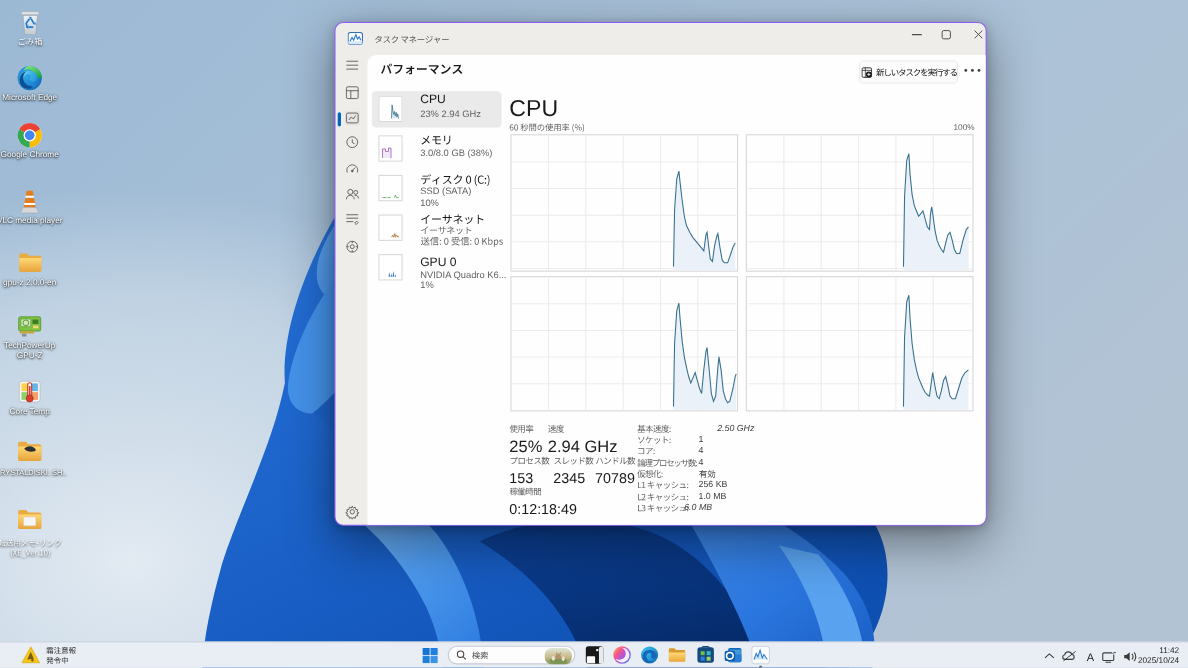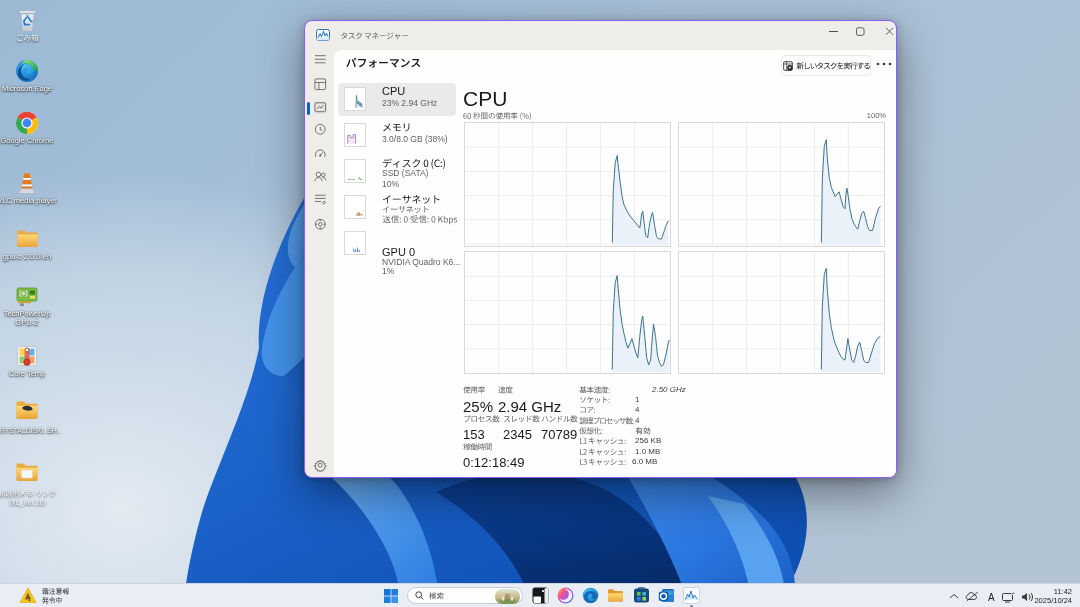--- a/index.html
+++ b/index.html
@@ -385,21 +385,21 @@
             </div>
           </div>
         </div>
         <div class="abs" style="left:4px;top:147.5px;width:118px;height:33px;">
           <div class="abs" style="left:6px;top:4px">
             <svg width="22" height="24" viewBox="0 0 22 24" style="background:#fff;border:1px solid #d9d9d9;box-sizing:border-box">
               <path d="M9 21.5 l0.8 -5 0.8 5 z M11 21.5 l0.8 -3.4 0.8 3.4 z M13 21.5 l0.9 -6 0.9 6 z M15.2 21.5 l0.7 -2.5 0.7 2.5 z" fill="#3b7dc4"></path>
             </svg>
           </div>
           <div class="abs" style="left:44px;top:3px;width:76px;white-space:nowrap">
-            <div style="margin-top:16px;height:11px;display:flex;align-items:flex-start">
+            <div style="margin-top:4px;height:11px;display:flex;align-items:center">
               <span style="font-size:11px;color:#191919">GPU 0</span>
             </div>
             <div style="margin-top:-1px;height:11px;display:flex;align-items:flex-end">
               <span style="font-size:8.5px;color:#616161;">NVIDIA Quadro K6...</span>
             </div>
             <div style="margin-top:-1px;height:11px;display:flex;align-items:center">
               <span style="font-size:8.5px;color:#616161;">1%</span>
             </div>
           </div>
         </div>
@@ -519,21 +519,21 @@
         <svg width="47" height="10" viewBox="0 -7.8 47 10.1" style="overflow:visible">
           <path d="M0.8 0.0V-5.7H1.5V-0.6H4.0V0.0Z M4.1 0.0V-0.4Q5.0 -1.2 5.6 -1.9Q6.1 -2.5 6.4 -3.1Q6.7 -3.6 6.7 -4.1Q6.7 -4.4 6.6 -4.7Q6.5 -5.0 6.2 -5.1Q6.0 -5.2 5.6 -5.2Q5.3 -5.2 5.0 -5.1Q4.7 -4.9 4.5 -4.6L4.0 -5.0Q4.4 -5.4 4.8 -5.6Q5.2 -5.8 5.7 -5.8Q6.2 -5.8 6.6 -5.6Q7.0 -5.4 7.2 -5.0Q7.4 -4.7 7.4 -4.1Q7.4 -3.6 7.1 -3.0Q6.8 -2.4 6.3 -1.8Q5.8 -1.2 5.2 -0.6Q5.4 -0.6 5.6 -0.6Q5.9 -0.6 6.1 -0.6H7.7V0.0Z M11.9 -5.5Q11.8 -5.7 11.8 -5.8Q11.8 -5.9 11.7 -6.0L12.4 -6.2Q12.4 -6.1 12.5 -5.9Q12.5 -5.8 12.5 -5.6Q12.5 -5.6 12.6 -5.3Q12.6 -5.0 12.7 -4.6Q12.8 -4.1 12.9 -3.6Q13.0 -3.1 13.1 -2.6Q13.2 -2.1 13.3 -1.7Q13.4 -1.2 13.4 -0.9Q13.5 -0.6 13.5 -0.5Q13.6 -0.3 13.6 -0.1Q13.7 0.1 13.7 0.2L13.0 0.4Q13.0 0.2 12.9 -0.0Q12.9 -0.2 12.9 -0.4Q12.9 -0.5 12.8 -0.8Q12.7 -1.1 12.7 -1.5Q12.6 -2.0 12.5 -2.5Q12.4 -3.0 12.3 -3.5Q12.2 -4.0 12.1 -4.4Q12.0 -4.8 11.9 -5.1Q11.9 -5.4 11.9 -5.5ZM9.7 -4.4Q9.8 -4.4 10.0 -4.4Q10.1 -4.4 10.3 -4.4Q10.5 -4.5 10.8 -4.5Q11.1 -4.6 11.5 -4.6Q11.9 -4.7 12.4 -4.7Q12.8 -4.8 13.2 -4.9Q13.6 -4.9 13.9 -5.0Q14.3 -5.1 14.5 -5.1Q14.6 -5.1 14.8 -5.2Q14.9 -5.2 15.0 -5.2L15.1 -4.6Q15.1 -4.6 14.9 -4.5Q14.7 -4.5 14.6 -4.5Q14.4 -4.5 14.0 -4.4Q13.7 -4.4 13.3 -4.3Q12.9 -4.2 12.5 -4.2Q12.0 -4.1 11.6 -4.0Q11.2 -4.0 10.9 -3.9Q10.6 -3.9 10.4 -3.8Q10.3 -3.8 10.1 -3.8Q10.0 -3.7 9.8 -3.7ZM9.6 -2.1Q9.8 -2.1 10.0 -2.2Q10.2 -2.2 10.3 -2.2Q10.5 -2.2 10.9 -2.3Q11.3 -2.3 11.7 -2.4Q12.2 -2.5 12.6 -2.6Q13.1 -2.6 13.6 -2.7Q14.0 -2.8 14.4 -2.9Q14.8 -2.9 15.0 -3.0Q15.2 -3.0 15.4 -3.0Q15.6 -3.1 15.7 -3.1L15.8 -2.5Q15.7 -2.5 15.5 -2.4Q15.3 -2.4 15.1 -2.4Q14.9 -2.3 14.5 -2.3Q14.1 -2.2 13.6 -2.1Q13.2 -2.0 12.7 -2.0Q12.2 -1.9 11.8 -1.8Q11.4 -1.8 11.0 -1.7Q10.7 -1.6 10.5 -1.6Q10.2 -1.6 10.1 -1.5Q9.9 -1.5 9.8 -1.5Z M19.1 -4.8Q19.1 -4.7 19.2 -4.5Q19.2 -4.4 19.2 -4.3Q19.3 -4.1 19.4 -3.8Q19.5 -3.4 19.6 -3.0Q19.7 -2.6 19.8 -2.1Q20.0 -1.6 20.1 -1.2Q20.2 -0.8 20.3 -0.5Q20.4 -0.1 20.4 -0.0Q20.4 0.1 20.5 0.2Q20.5 0.3 20.5 0.4Q20.6 0.5 20.6 0.5L19.9 0.7Q19.9 0.6 19.9 0.4Q19.9 0.3 19.8 0.1Q19.8 -0.0 19.7 -0.3Q19.6 -0.7 19.5 -1.1Q19.4 -1.5 19.2 -2.0Q19.1 -2.5 19.0 -2.9Q18.9 -3.3 18.8 -3.7Q18.7 -4.0 18.6 -4.1Q18.6 -4.3 18.5 -4.4Q18.5 -4.5 18.4 -4.6ZM22.9 -3.7Q22.7 -3.5 22.5 -3.1Q22.3 -2.8 22.1 -2.5Q21.9 -2.2 21.6 -1.9Q21.4 -1.6 21.2 -1.4L20.6 -1.7Q20.9 -1.9 21.1 -2.2Q21.4 -2.5 21.6 -2.8Q21.9 -3.1 22.0 -3.3Q21.9 -3.3 21.7 -3.2Q21.4 -3.2 21.0 -3.1Q20.7 -3.0 20.2 -3.0Q19.8 -2.9 19.4 -2.8Q18.9 -2.7 18.5 -2.6Q18.1 -2.5 17.8 -2.5Q17.6 -2.4 17.4 -2.4L17.3 -3.0Q17.5 -3.0 17.6 -3.0Q17.8 -3.0 17.9 -3.1Q18.0 -3.1 18.3 -3.1Q18.5 -3.2 18.9 -3.2Q19.2 -3.3 19.6 -3.4Q20.0 -3.5 20.4 -3.5Q20.8 -3.6 21.2 -3.7Q21.6 -3.8 21.8 -3.8Q22.1 -3.9 22.2 -3.9Q22.2 -3.9 22.3 -3.9Q22.4 -4.0 22.5 -4.0Z M27.2 -4.5Q27.2 -4.4 27.3 -4.1Q27.4 -3.9 27.5 -3.7Q27.6 -3.4 27.7 -3.2Q27.8 -2.9 27.8 -2.8L27.2 -2.6Q27.2 -2.7 27.1 -3.0Q27.0 -3.2 26.9 -3.5Q26.8 -3.7 26.8 -3.9Q26.7 -4.2 26.6 -4.3ZM30.0 -4.1Q30.0 -3.9 29.9 -3.8Q29.9 -3.7 29.9 -3.7Q29.7 -3.0 29.5 -2.4Q29.2 -1.8 28.8 -1.3Q28.2 -0.6 27.6 -0.1Q26.9 0.3 26.2 0.6L25.7 0.1Q26.2 -0.1 26.6 -0.3Q27.1 -0.5 27.5 -0.9Q27.9 -1.2 28.3 -1.6Q28.5 -1.9 28.8 -2.4Q29.0 -2.8 29.1 -3.3Q29.3 -3.8 29.3 -4.3ZM25.4 -4.1Q25.4 -4.0 25.5 -3.7Q25.6 -3.5 25.7 -3.2Q25.8 -3.0 25.9 -2.7Q26.0 -2.5 26.1 -2.3L25.5 -2.1Q25.4 -2.3 25.4 -2.5Q25.3 -2.8 25.2 -3.0Q25.0 -3.3 24.9 -3.6Q24.8 -3.8 24.8 -3.9Z M33.1 -6.0Q33.2 -5.9 33.5 -5.7Q33.7 -5.6 33.9 -5.4Q34.2 -5.3 34.4 -5.1Q34.6 -5.0 34.8 -4.9L34.4 -4.4Q34.2 -4.5 34.0 -4.6Q33.8 -4.8 33.6 -4.9Q33.3 -5.1 33.1 -5.2Q32.9 -5.4 32.7 -5.5ZM31.9 -0.4Q32.3 -0.5 32.8 -0.6Q33.2 -0.7 33.7 -0.9Q34.1 -1.1 34.5 -1.3Q35.2 -1.7 35.7 -2.2Q36.3 -2.6 36.7 -3.1Q37.1 -3.6 37.5 -4.2L37.8 -3.5Q37.3 -2.8 36.5 -2.0Q35.8 -1.3 34.8 -0.8Q34.4 -0.5 34.0 -0.3Q33.5 -0.1 33.1 0.0Q32.6 0.1 32.2 0.2ZM31.9 -4.2Q32.1 -4.1 32.3 -4.0Q32.5 -3.9 32.8 -3.7Q33.0 -3.6 33.3 -3.4Q33.5 -3.3 33.6 -3.2L33.2 -2.6Q33.1 -2.7 32.9 -2.9Q32.7 -3.0 32.4 -3.2Q32.2 -3.3 31.9 -3.5Q31.7 -3.6 31.5 -3.7Z M43.8 -3.7Q43.7 -3.7 43.7 -3.6Q43.7 -3.5 43.7 -3.5Q43.7 -3.3 43.6 -3.0Q43.6 -2.7 43.5 -2.3Q43.5 -1.9 43.4 -1.6Q43.4 -1.2 43.3 -0.9Q43.3 -0.6 43.3 -0.5H42.6Q42.6 -0.6 42.7 -0.9Q42.7 -1.1 42.8 -1.5Q42.8 -1.8 42.9 -2.2Q42.9 -2.6 43.0 -2.9Q43.0 -3.1 43.0 -3.3Q42.9 -3.3 42.6 -3.3Q42.3 -3.3 42.0 -3.3Q41.7 -3.3 41.4 -3.3Q41.0 -3.3 40.8 -3.3Q40.6 -3.3 40.5 -3.3Q40.4 -3.3 40.2 -3.3Q40.1 -3.3 39.9 -3.3V-3.9Q40.0 -3.9 40.1 -3.9Q40.2 -3.9 40.3 -3.9Q40.4 -3.9 40.5 -3.9Q40.6 -3.9 40.8 -3.9Q41.1 -3.9 41.4 -3.9Q41.7 -3.9 42.0 -3.9Q42.3 -3.9 42.5 -3.9Q42.8 -3.9 42.9 -3.9Q43.0 -3.9 43.0 -3.9Q43.1 -3.9 43.2 -3.9Q43.3 -3.9 43.3 -3.9ZM39.2 -0.7Q39.3 -0.7 39.5 -0.7Q39.6 -0.7 39.8 -0.7Q39.9 -0.7 40.2 -0.7Q40.6 -0.7 41.0 -0.7Q41.5 -0.7 41.9 -0.7Q42.4 -0.7 42.9 -0.7Q43.3 -0.7 43.7 -0.7Q44.0 -0.7 44.1 -0.7Q44.2 -0.7 44.4 -0.7Q44.6 -0.7 44.7 -0.7V-0.1Q44.6 -0.1 44.5 -0.1Q44.4 -0.1 44.3 -0.1Q44.2 -0.1 44.1 -0.1Q44.0 -0.1 43.7 -0.1Q43.3 -0.1 42.9 -0.1Q42.4 -0.1 41.9 -0.1Q41.4 -0.1 41.0 -0.1Q40.6 -0.1 40.2 -0.1Q39.9 -0.1 39.8 -0.1Q39.6 -0.1 39.5 -0.1Q39.3 -0.1 39.2 -0.1Z M46.4 -3.0Q46.2 -3.0 46.0 -3.2Q45.9 -3.3 45.9 -3.6Q45.9 -3.8 46.0 -4.0Q46.2 -4.1 46.4 -4.1Q46.6 -4.1 46.8 -4.0Q46.9 -3.8 46.9 -3.6Q46.9 -3.3 46.8 -3.2Q46.6 -3.0 46.4 -3.0ZM46.4 0.1Q46.2 0.1 46.0 -0.0Q45.9 -0.2 45.9 -0.4Q45.9 -0.7 46.0 -0.8Q46.2 -1.0 46.4 -1.0Q46.6 -1.0 46.8 -0.8Q46.9 -0.7 46.9 -0.4Q46.9 -0.2 46.8 -0.0Q46.6 0.1 46.4 0.1Z" fill="#5d5d5d"></path>
         </svg>
       </div>
       <div class="abs" style="left:301px;top:396.6px;"><span style="font-size:8px;color:#3c3c3c">1.0 MB</span></div>
       <div class="abs" style="left:245px;top:407.0px;">
         <svg width="47" height="10" viewBox="0 -7.8 47 10.1" style="overflow:visible">
           <path d="M0.8 0.0V-5.7H1.5V-0.6H4.0V0.0Z M5.8 0.1Q5.3 0.1 5.0 -0.0Q4.7 -0.1 4.4 -0.3Q4.2 -0.5 4.0 -0.7L4.3 -1.1Q4.6 -0.9 4.9 -0.7Q5.3 -0.5 5.7 -0.5Q6.1 -0.5 6.3 -0.6Q6.6 -0.7 6.8 -1.0Q6.9 -1.2 6.9 -1.6Q6.9 -1.9 6.7 -2.2Q6.6 -2.4 6.2 -2.6Q5.8 -2.7 5.1 -2.7V-3.2Q5.7 -3.2 6.1 -3.4Q6.4 -3.5 6.6 -3.8Q6.7 -4.0 6.7 -4.3Q6.7 -4.8 6.4 -5.0Q6.2 -5.2 5.7 -5.2Q5.4 -5.2 5.1 -5.1Q4.8 -4.9 4.6 -4.7L4.2 -5.1Q4.5 -5.4 4.9 -5.6Q5.3 -5.8 5.8 -5.8Q6.2 -5.8 6.6 -5.7Q7.0 -5.5 7.2 -5.2Q7.4 -4.8 7.4 -4.4Q7.4 -3.9 7.2 -3.5Q6.9 -3.2 6.4 -3.0V-3.0Q6.8 -2.9 7.0 -2.7Q7.3 -2.5 7.5 -2.2Q7.6 -1.9 7.6 -1.5Q7.6 -1.0 7.4 -0.7Q7.1 -0.3 6.7 -0.1Q6.3 0.1 5.8 0.1Z M11.9 -5.5Q11.8 -5.7 11.8 -5.8Q11.8 -5.9 11.7 -6.0L12.4 -6.2Q12.4 -6.1 12.5 -5.9Q12.5 -5.8 12.5 -5.6Q12.5 -5.6 12.6 -5.3Q12.6 -5.0 12.7 -4.6Q12.8 -4.1 12.9 -3.6Q13.0 -3.1 13.1 -2.6Q13.2 -2.1 13.3 -1.7Q13.4 -1.2 13.4 -0.9Q13.5 -0.6 13.5 -0.5Q13.6 -0.3 13.6 -0.1Q13.7 0.1 13.7 0.2L13.0 0.4Q13.0 0.2 12.9 -0.0Q12.9 -0.2 12.9 -0.4Q12.9 -0.5 12.8 -0.8Q12.7 -1.1 12.7 -1.5Q12.6 -2.0 12.5 -2.5Q12.4 -3.0 12.3 -3.5Q12.2 -4.0 12.1 -4.4Q12.0 -4.8 11.9 -5.1Q11.9 -5.4 11.9 -5.5ZM9.7 -4.4Q9.8 -4.4 10.0 -4.4Q10.1 -4.4 10.3 -4.4Q10.5 -4.5 10.8 -4.5Q11.1 -4.6 11.5 -4.6Q11.9 -4.7 12.4 -4.7Q12.8 -4.8 13.2 -4.9Q13.6 -4.9 13.9 -5.0Q14.3 -5.1 14.5 -5.1Q14.6 -5.1 14.8 -5.2Q14.9 -5.2 15.0 -5.2L15.1 -4.6Q15.1 -4.6 14.9 -4.5Q14.7 -4.5 14.6 -4.5Q14.4 -4.5 14.0 -4.4Q13.7 -4.4 13.3 -4.3Q12.9 -4.2 12.5 -4.2Q12.0 -4.1 11.6 -4.0Q11.2 -4.0 10.9 -3.9Q10.6 -3.9 10.4 -3.8Q10.3 -3.8 10.1 -3.8Q10.0 -3.7 9.8 -3.7ZM9.6 -2.1Q9.8 -2.1 10.0 -2.2Q10.2 -2.2 10.3 -2.2Q10.5 -2.2 10.9 -2.3Q11.3 -2.3 11.7 -2.4Q12.2 -2.5 12.6 -2.6Q13.1 -2.6 13.6 -2.7Q14.0 -2.8 14.4 -2.9Q14.8 -2.9 15.0 -3.0Q15.2 -3.0 15.4 -3.0Q15.6 -3.1 15.7 -3.1L15.8 -2.5Q15.7 -2.5 15.5 -2.4Q15.3 -2.4 15.1 -2.4Q14.9 -2.3 14.5 -2.3Q14.1 -2.2 13.6 -2.1Q13.2 -2.0 12.7 -2.0Q12.2 -1.9 11.8 -1.8Q11.4 -1.8 11.0 -1.7Q10.7 -1.6 10.5 -1.6Q10.2 -1.6 10.1 -1.5Q9.9 -1.5 9.8 -1.5Z M19.1 -4.8Q19.1 -4.7 19.2 -4.5Q19.2 -4.4 19.2 -4.3Q19.3 -4.1 19.4 -3.8Q19.5 -3.4 19.6 -3.0Q19.7 -2.6 19.8 -2.1Q20.0 -1.6 20.1 -1.2Q20.2 -0.8 20.3 -0.5Q20.4 -0.1 20.4 -0.0Q20.4 0.1 20.5 0.2Q20.5 0.3 20.5 0.4Q20.6 0.5 20.6 0.5L19.9 0.7Q19.9 0.6 19.9 0.4Q19.9 0.3 19.8 0.1Q19.8 -0.0 19.7 -0.3Q19.6 -0.7 19.5 -1.1Q19.4 -1.5 19.2 -2.0Q19.1 -2.5 19.0 -2.9Q18.9 -3.3 18.8 -3.7Q18.7 -4.0 18.6 -4.1Q18.6 -4.3 18.5 -4.4Q18.5 -4.5 18.4 -4.6ZM22.9 -3.7Q22.7 -3.5 22.5 -3.1Q22.3 -2.8 22.1 -2.5Q21.9 -2.2 21.6 -1.9Q21.4 -1.6 21.2 -1.4L20.6 -1.7Q20.9 -1.9 21.1 -2.2Q21.4 -2.5 21.6 -2.8Q21.9 -3.1 22.0 -3.3Q21.9 -3.3 21.7 -3.2Q21.4 -3.2 21.0 -3.1Q20.7 -3.0 20.2 -3.0Q19.8 -2.9 19.4 -2.8Q18.9 -2.7 18.5 -2.6Q18.1 -2.5 17.8 -2.5Q17.6 -2.4 17.4 -2.4L17.3 -3.0Q17.5 -3.0 17.6 -3.0Q17.8 -3.0 17.9 -3.1Q18.0 -3.1 18.3 -3.1Q18.5 -3.2 18.9 -3.2Q19.2 -3.3 19.6 -3.4Q20.0 -3.5 20.4 -3.5Q20.8 -3.6 21.2 -3.7Q21.6 -3.8 21.8 -3.8Q22.1 -3.9 22.2 -3.9Q22.2 -3.9 22.3 -3.9Q22.4 -4.0 22.5 -4.0Z M27.2 -4.5Q27.2 -4.4 27.3 -4.1Q27.4 -3.9 27.5 -3.7Q27.6 -3.4 27.7 -3.2Q27.8 -2.9 27.8 -2.8L27.2 -2.6Q27.2 -2.7 27.1 -3.0Q27.0 -3.2 26.9 -3.5Q26.8 -3.7 26.8 -3.9Q26.7 -4.2 26.6 -4.3ZM30.0 -4.1Q30.0 -3.9 29.9 -3.8Q29.9 -3.7 29.9 -3.7Q29.7 -3.0 29.5 -2.4Q29.2 -1.8 28.8 -1.3Q28.2 -0.6 27.6 -0.1Q26.9 0.3 26.2 0.6L25.7 0.1Q26.2 -0.1 26.6 -0.3Q27.1 -0.5 27.5 -0.9Q27.9 -1.2 28.3 -1.6Q28.5 -1.9 28.8 -2.4Q29.0 -2.8 29.1 -3.3Q29.3 -3.8 29.3 -4.3ZM25.4 -4.1Q25.4 -4.0 25.5 -3.7Q25.6 -3.5 25.7 -3.2Q25.8 -3.0 25.9 -2.7Q26.0 -2.5 26.1 -2.3L25.5 -2.1Q25.4 -2.3 25.4 -2.5Q25.3 -2.8 25.2 -3.0Q25.0 -3.3 24.9 -3.6Q24.8 -3.8 24.8 -3.9Z M33.1 -6.0Q33.2 -5.9 33.5 -5.7Q33.7 -5.6 33.9 -5.4Q34.2 -5.3 34.4 -5.1Q34.6 -5.0 34.8 -4.9L34.4 -4.4Q34.2 -4.5 34.0 -4.6Q33.8 -4.8 33.6 -4.9Q33.3 -5.1 33.1 -5.2Q32.9 -5.4 32.7 -5.5ZM31.9 -0.4Q32.3 -0.5 32.8 -0.6Q33.2 -0.7 33.7 -0.9Q34.1 -1.1 34.5 -1.3Q35.2 -1.7 35.7 -2.2Q36.3 -2.6 36.7 -3.1Q37.1 -3.6 37.5 -4.2L37.8 -3.5Q37.3 -2.8 36.5 -2.0Q35.8 -1.3 34.8 -0.8Q34.4 -0.5 34.0 -0.3Q33.5 -0.1 33.1 0.0Q32.6 0.1 32.2 0.2ZM31.9 -4.2Q32.1 -4.1 32.3 -4.0Q32.5 -3.9 32.8 -3.7Q33.0 -3.6 33.3 -3.4Q33.5 -3.3 33.6 -3.2L33.2 -2.6Q33.1 -2.7 32.9 -2.9Q32.7 -3.0 32.4 -3.2Q32.2 -3.3 31.9 -3.5Q31.7 -3.6 31.5 -3.7Z M43.8 -3.7Q43.7 -3.7 43.7 -3.6Q43.7 -3.5 43.7 -3.5Q43.7 -3.3 43.6 -3.0Q43.6 -2.7 43.5 -2.3Q43.5 -1.9 43.4 -1.6Q43.4 -1.2 43.3 -0.9Q43.3 -0.6 43.3 -0.5H42.6Q42.6 -0.6 42.7 -0.9Q42.7 -1.1 42.8 -1.5Q42.8 -1.8 42.9 -2.2Q42.9 -2.6 43.0 -2.9Q43.0 -3.1 43.0 -3.3Q42.9 -3.3 42.6 -3.3Q42.3 -3.3 42.0 -3.3Q41.7 -3.3 41.4 -3.3Q41.0 -3.3 40.8 -3.3Q40.6 -3.3 40.5 -3.3Q40.4 -3.3 40.2 -3.3Q40.1 -3.3 39.9 -3.3V-3.9Q40.0 -3.9 40.1 -3.9Q40.2 -3.9 40.3 -3.9Q40.4 -3.9 40.5 -3.9Q40.6 -3.9 40.8 -3.9Q41.1 -3.9 41.4 -3.9Q41.7 -3.9 42.0 -3.9Q42.3 -3.9 42.5 -3.9Q42.8 -3.9 42.9 -3.9Q43.0 -3.9 43.0 -3.9Q43.1 -3.9 43.2 -3.9Q43.3 -3.9 43.3 -3.9ZM39.2 -0.7Q39.3 -0.7 39.5 -0.7Q39.6 -0.7 39.8 -0.7Q39.9 -0.7 40.2 -0.7Q40.6 -0.7 41.0 -0.7Q41.5 -0.7 41.9 -0.7Q42.4 -0.7 42.9 -0.7Q43.3 -0.7 43.7 -0.7Q44.0 -0.7 44.1 -0.7Q44.2 -0.7 44.4 -0.7Q44.6 -0.7 44.7 -0.7V-0.1Q44.6 -0.1 44.5 -0.1Q44.4 -0.1 44.3 -0.1Q44.2 -0.1 44.1 -0.1Q44.0 -0.1 43.7 -0.1Q43.3 -0.1 42.9 -0.1Q42.4 -0.1 41.9 -0.1Q41.4 -0.1 41.0 -0.1Q40.6 -0.1 40.2 -0.1Q39.9 -0.1 39.8 -0.1Q39.6 -0.1 39.5 -0.1Q39.3 -0.1 39.2 -0.1Z M46.4 -3.0Q46.2 -3.0 46.0 -3.2Q45.9 -3.3 45.9 -3.6Q45.9 -3.8 46.0 -4.0Q46.2 -4.1 46.4 -4.1Q46.6 -4.1 46.8 -4.0Q46.9 -3.8 46.9 -3.6Q46.9 -3.3 46.8 -3.2Q46.6 -3.0 46.4 -3.0ZM46.4 0.1Q46.2 0.1 46.0 -0.0Q45.9 -0.2 45.9 -0.4Q45.9 -0.7 46.0 -0.8Q46.2 -1.0 46.4 -1.0Q46.6 -1.0 46.8 -0.8Q46.9 -0.7 46.9 -0.4Q46.9 -0.2 46.8 -0.0Q46.6 0.1 46.4 0.1Z" fill="#5d5d5d"></path>
         </svg>
       </div>
-      <div class="abs" style="left:298px;top:407.0px;"><span style="font-size:8px;color:#3c3c3c">6.0 MB</span></div>
+      <div class="abs" style="left:288px;top:407.0px;font-style:italic;"><span style="font-size:8px;color:#3c3c3c">6.0 MB</span></div>
     </div>
   </div>
 <div class="abs" style="left:0;top:583px;width:1080px;height:24px;background:#e9eef5;border-top:1px solid rgba(120,140,160,.25);box-sizing:border-box">
     <svg class="abs" style="left:19px;top:3px" width="18" height="17" viewBox="0 0 18 17">
 <path d="M9 1 L17 15.5 L1 15.5 Z" fill="#f5c518" stroke="#d9a40e" stroke-width="0.6"></path>
 <path d="M9 5.5 l2.8 6.5 -6 0.5 z" fill="#7a5b12"></path>
       <circle cx="10.5" cy="13.2" r="1.1" fill="#7a5b12"></circle>
 </svg>
     <div class="abs" style="left:42px;top:3px">
       <svg width="27" height="9" viewBox="0 -6.8 27 8.8" style="overflow:visible">

